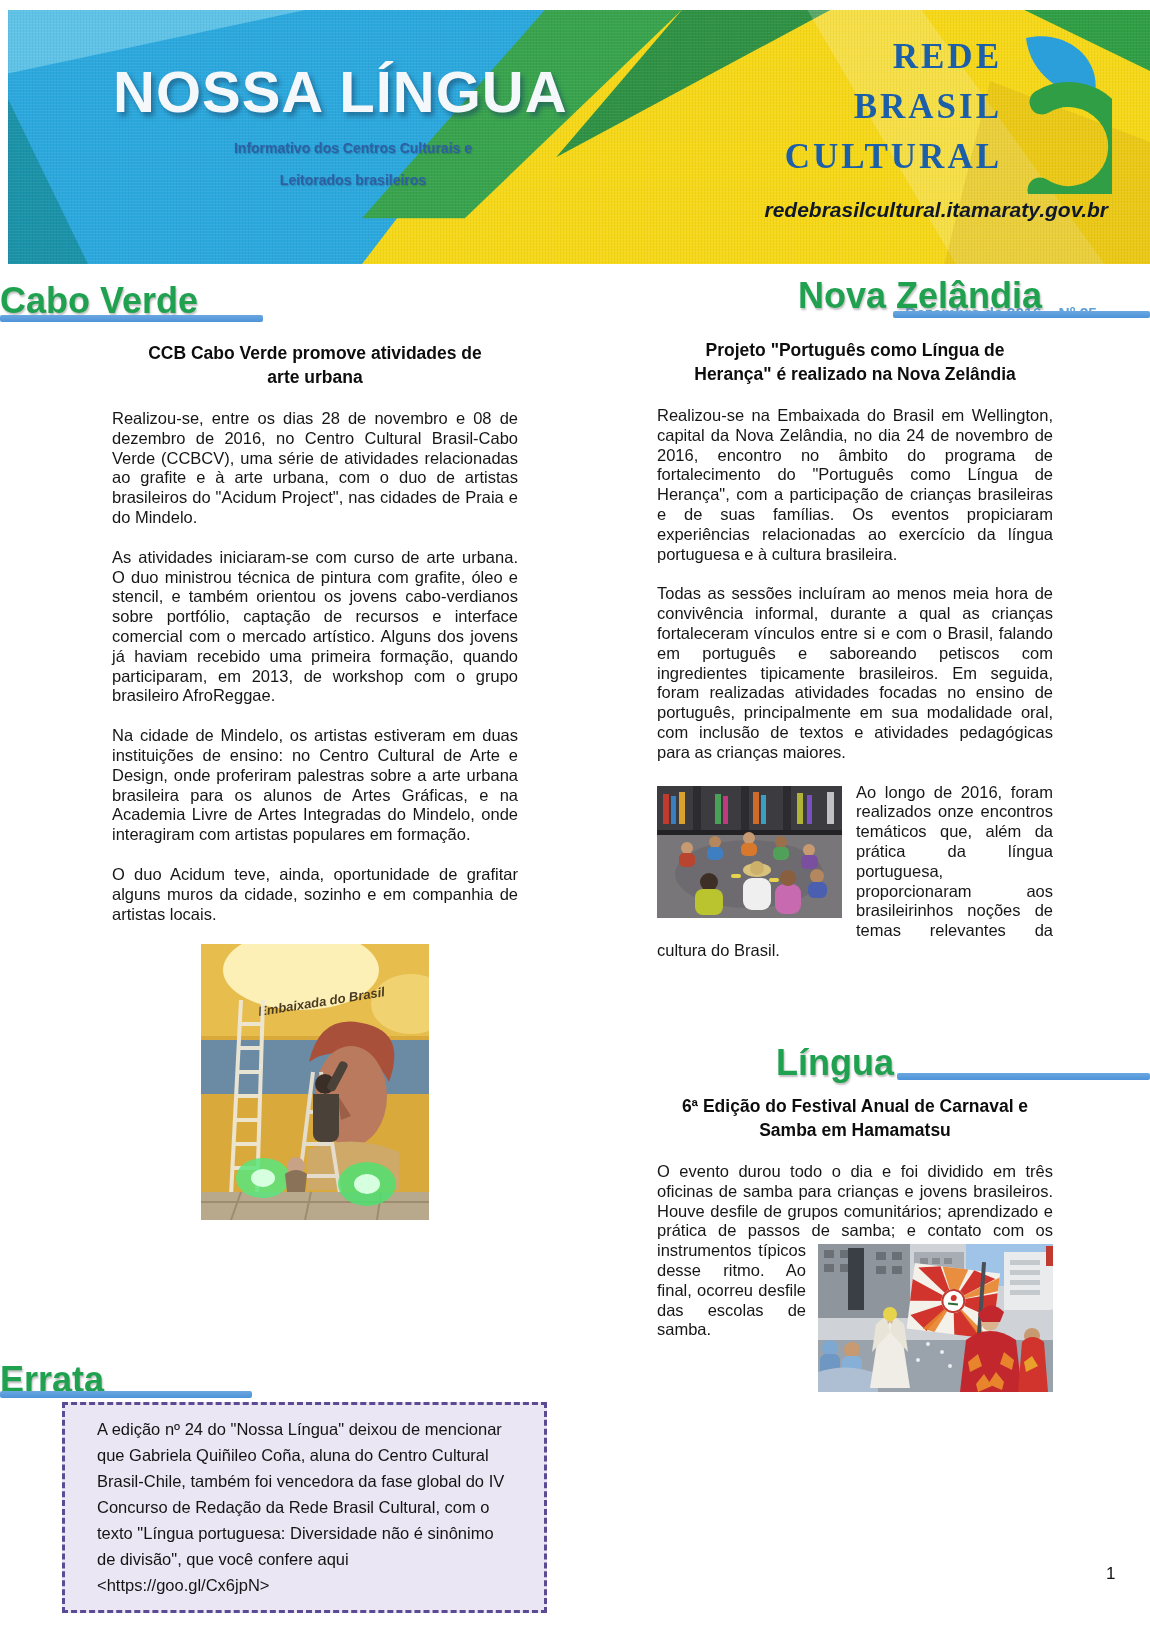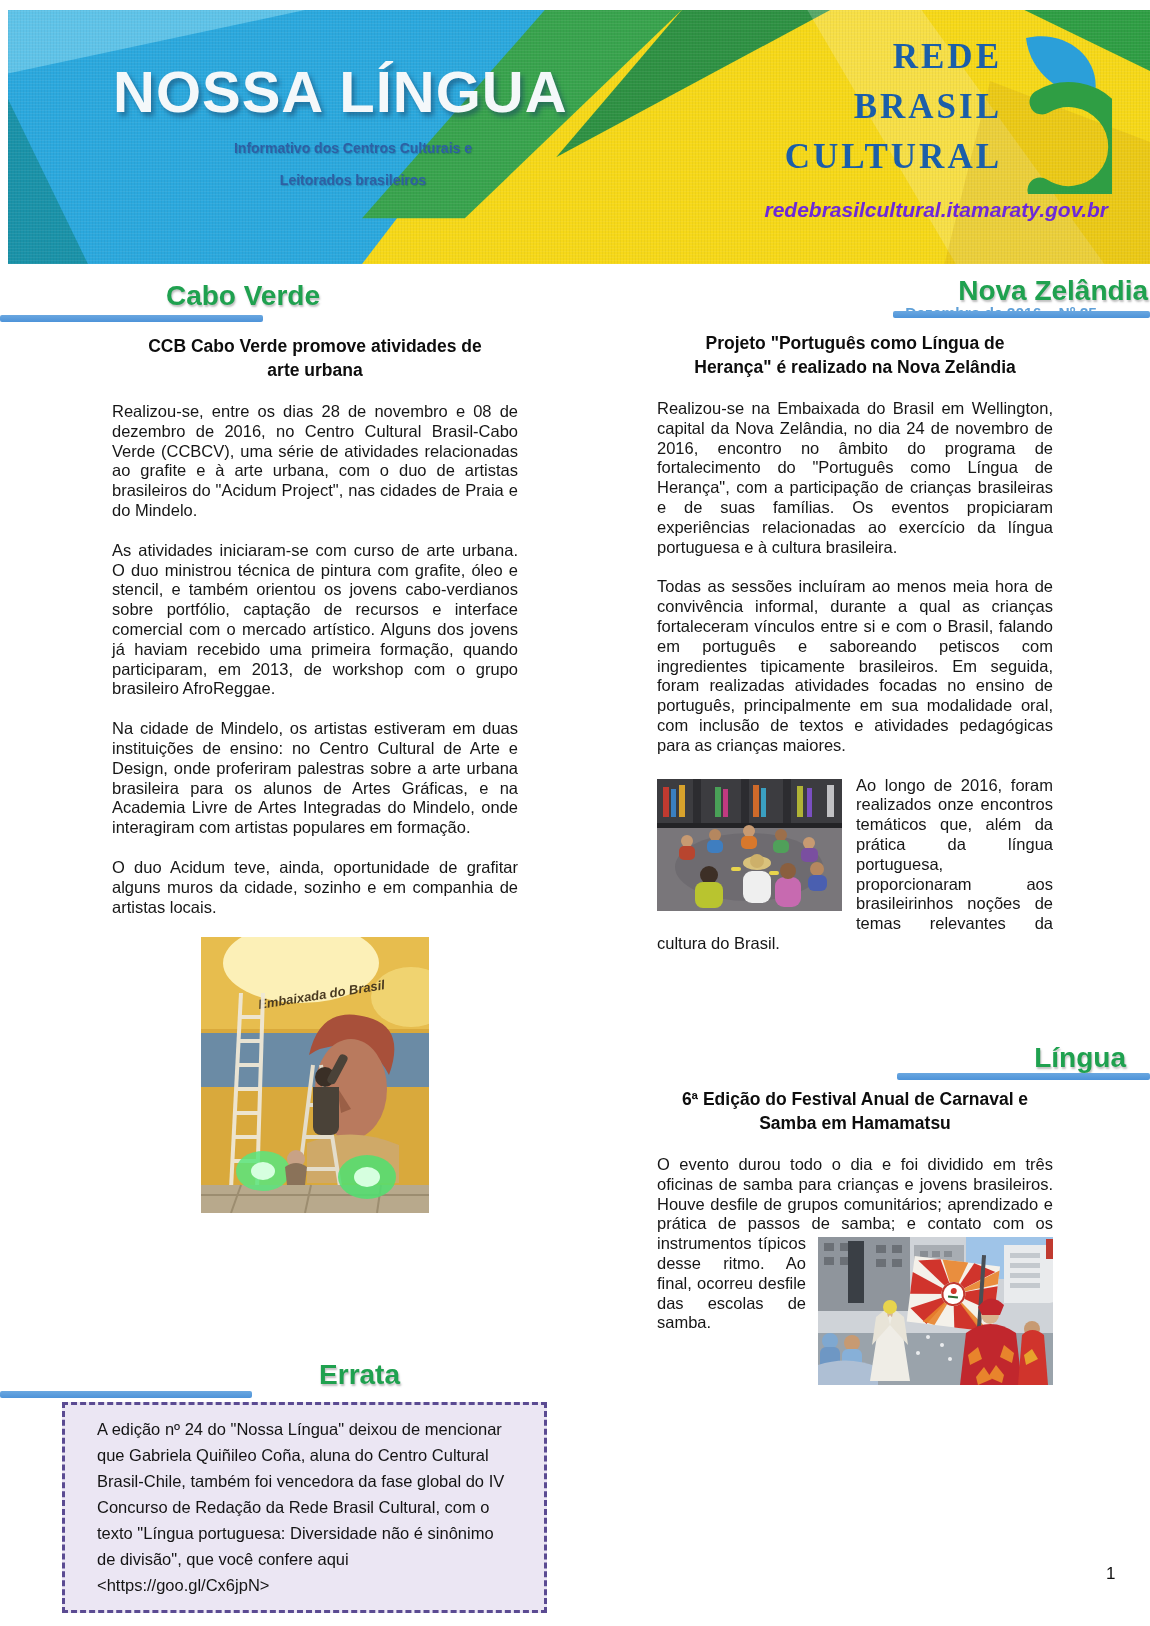--- a/index.html
+++ b/index.html
@@ -20,34 +20,34 @@
   .bn-texture{background-image:
       repeating-linear-gradient(0deg, rgba(255,255,255,.06) 0 1px, transparent 1px 3px),
       repeating-linear-gradient(90deg, rgba(0,0,0,.04) 0 1px, transparent 1px 3px);}
   .banner-title{position:absolute;left:105px;top:48px;width:520px;font-size:58px;font-weight:bold;
       letter-spacing:1px;color:#f4f8fa;text-shadow:3px 4px 5px rgba(20,60,95,.5);white-space:nowrap;}
   .banner-sub{position:absolute;left:95px;top:122px;width:500px;text-align:center;color:#2e5fa3;
       font-weight:bold;font-size:14px;line-height:32px;text-shadow:1px 1px 1px rgba(0,40,80,.25);}
   .rede-text{position:absolute;right:148px;top:22px;text-align:right;color:var(--logo-blue,#1b5ea9);
       font-family:"Liberation Serif", serif;font-weight:bold;font-size:35px;line-height:50px;letter-spacing:3px;}
   .logo-curl{position:absolute;right:38px;top:22px;}
-  .rede-url{position:absolute;right:42px;top:188px;color:#6d28d9;font-style:italic;font-weight:bold;font-size:21px;}
+  .rede-url{position:absolute;right:42px;top:188px;color:#0f172a;font-style:italic;font-weight:bold;font-size:21px;}
 
   
   .dateline{position:absolute;top:256px;right:53px;color:var(--date-blue,#5fa0d8);font-weight:bold;font-size:15.5px;margin-top:48px;}
-  .section-heading{position:absolute;font-size:28px;font-weight:bold;color:var(--heading-green,#1fa14f);
-      text-align:right;text-shadow:1px 2px 2px rgba(110,110,110,.45);}
+  .section-heading{position:absolute;font-size:36px;font-weight:bold;color:var(--heading-green,#1fa14f);
+      text-align:left;text-shadow:1px 2px 2px rgba(110,110,110,.45);}
   .bar{position:absolute;height:7px;background:linear-gradient(#6aa7e0,var(--bar-blue,#4d93d9));border-radius:2px;}
 
   
   .col{position:absolute;font-size:16.5px;line-height:19.8px;}
   .col-left{left:112px;top:333px;width:406px;}
   .col-right{left:657px;top:330px;width:396px;}
   .col-right-jp{left:657px;top:1086px;width:396px;}
-  .article-title{font-weight:bold;font-size:17.5px;line-height:24px;text-align:center;color:#0d0d0d;margin:1px auto 20px;}
+  .article-title{font-weight:bold;font-size:17.5px;line-height:24px;text-align:center;color:#0d0d0d;margin:8px auto 20px;}
   .w360{width:370px;} .w340{width:345px;}
   .body-text{margin:1px 0 20px;text-align:justify;}
   .float-left-img{float:left;margin:3px 14px 4px 0;}
   .float-right-img{float:right;margin:3px 0 4px 12px;}
   .center-img{display:block;margin:18px auto 0;}
 
   
   
   .errata-box{position:absolute;left:62px;top:1402px;width:485px;box-sizing:border-box;
       background:var(--errata-bg,#ebe6f3);border:3px dashed var(--errata-border,#5b4b92);

